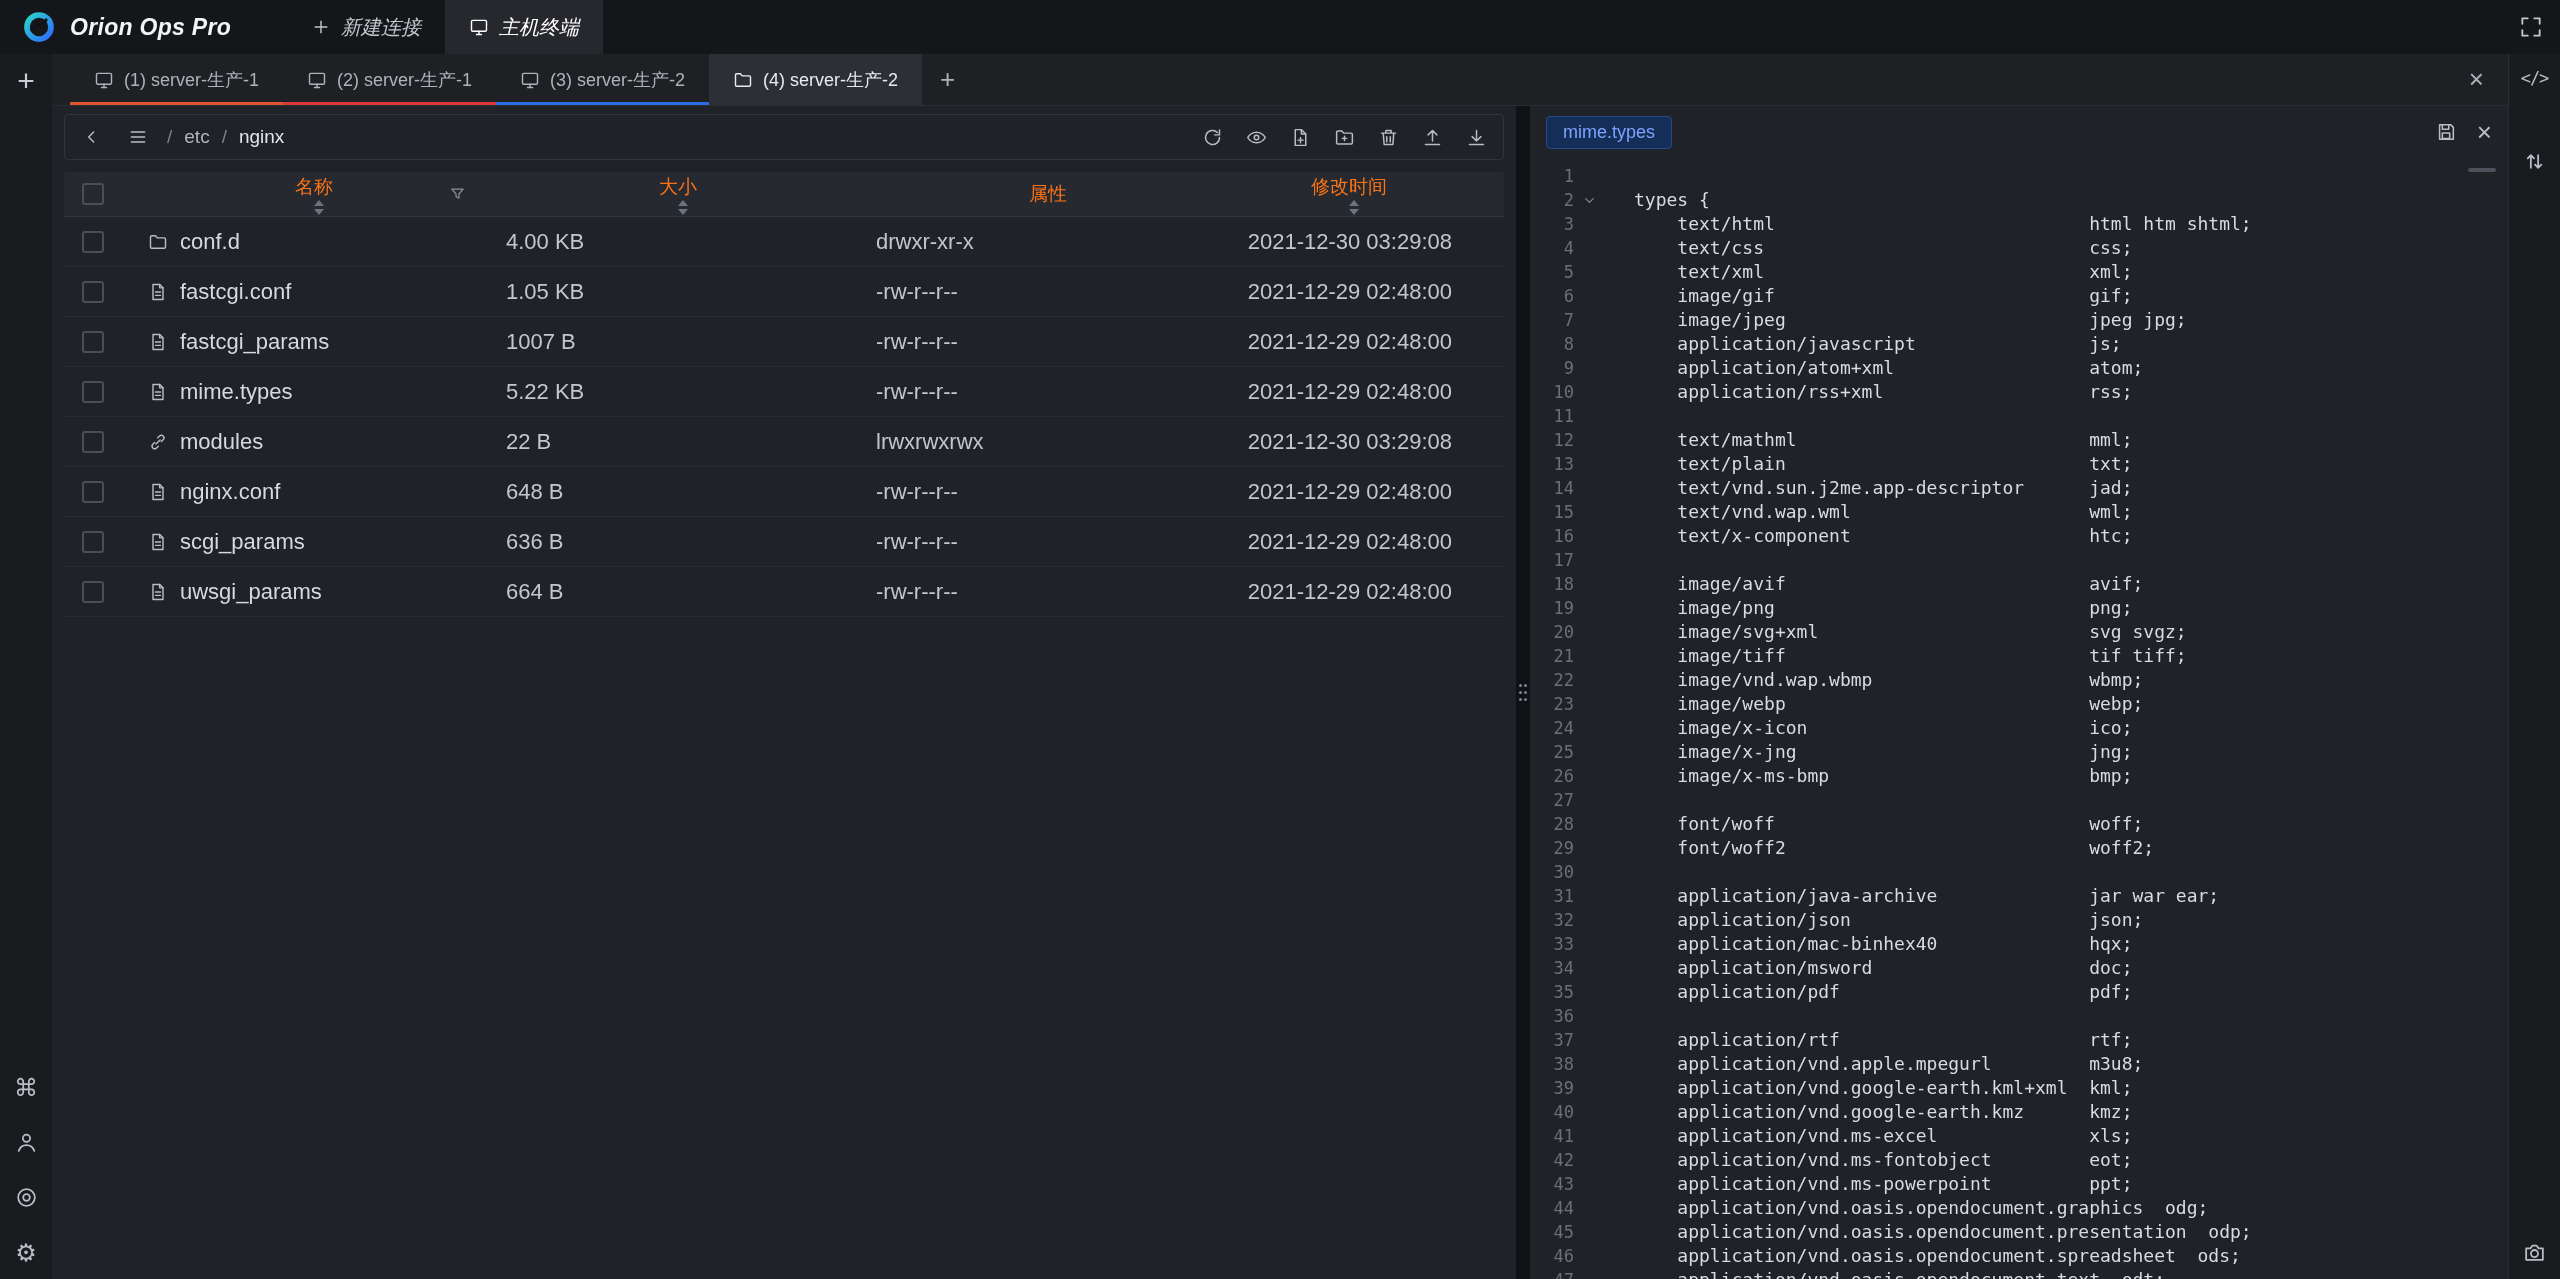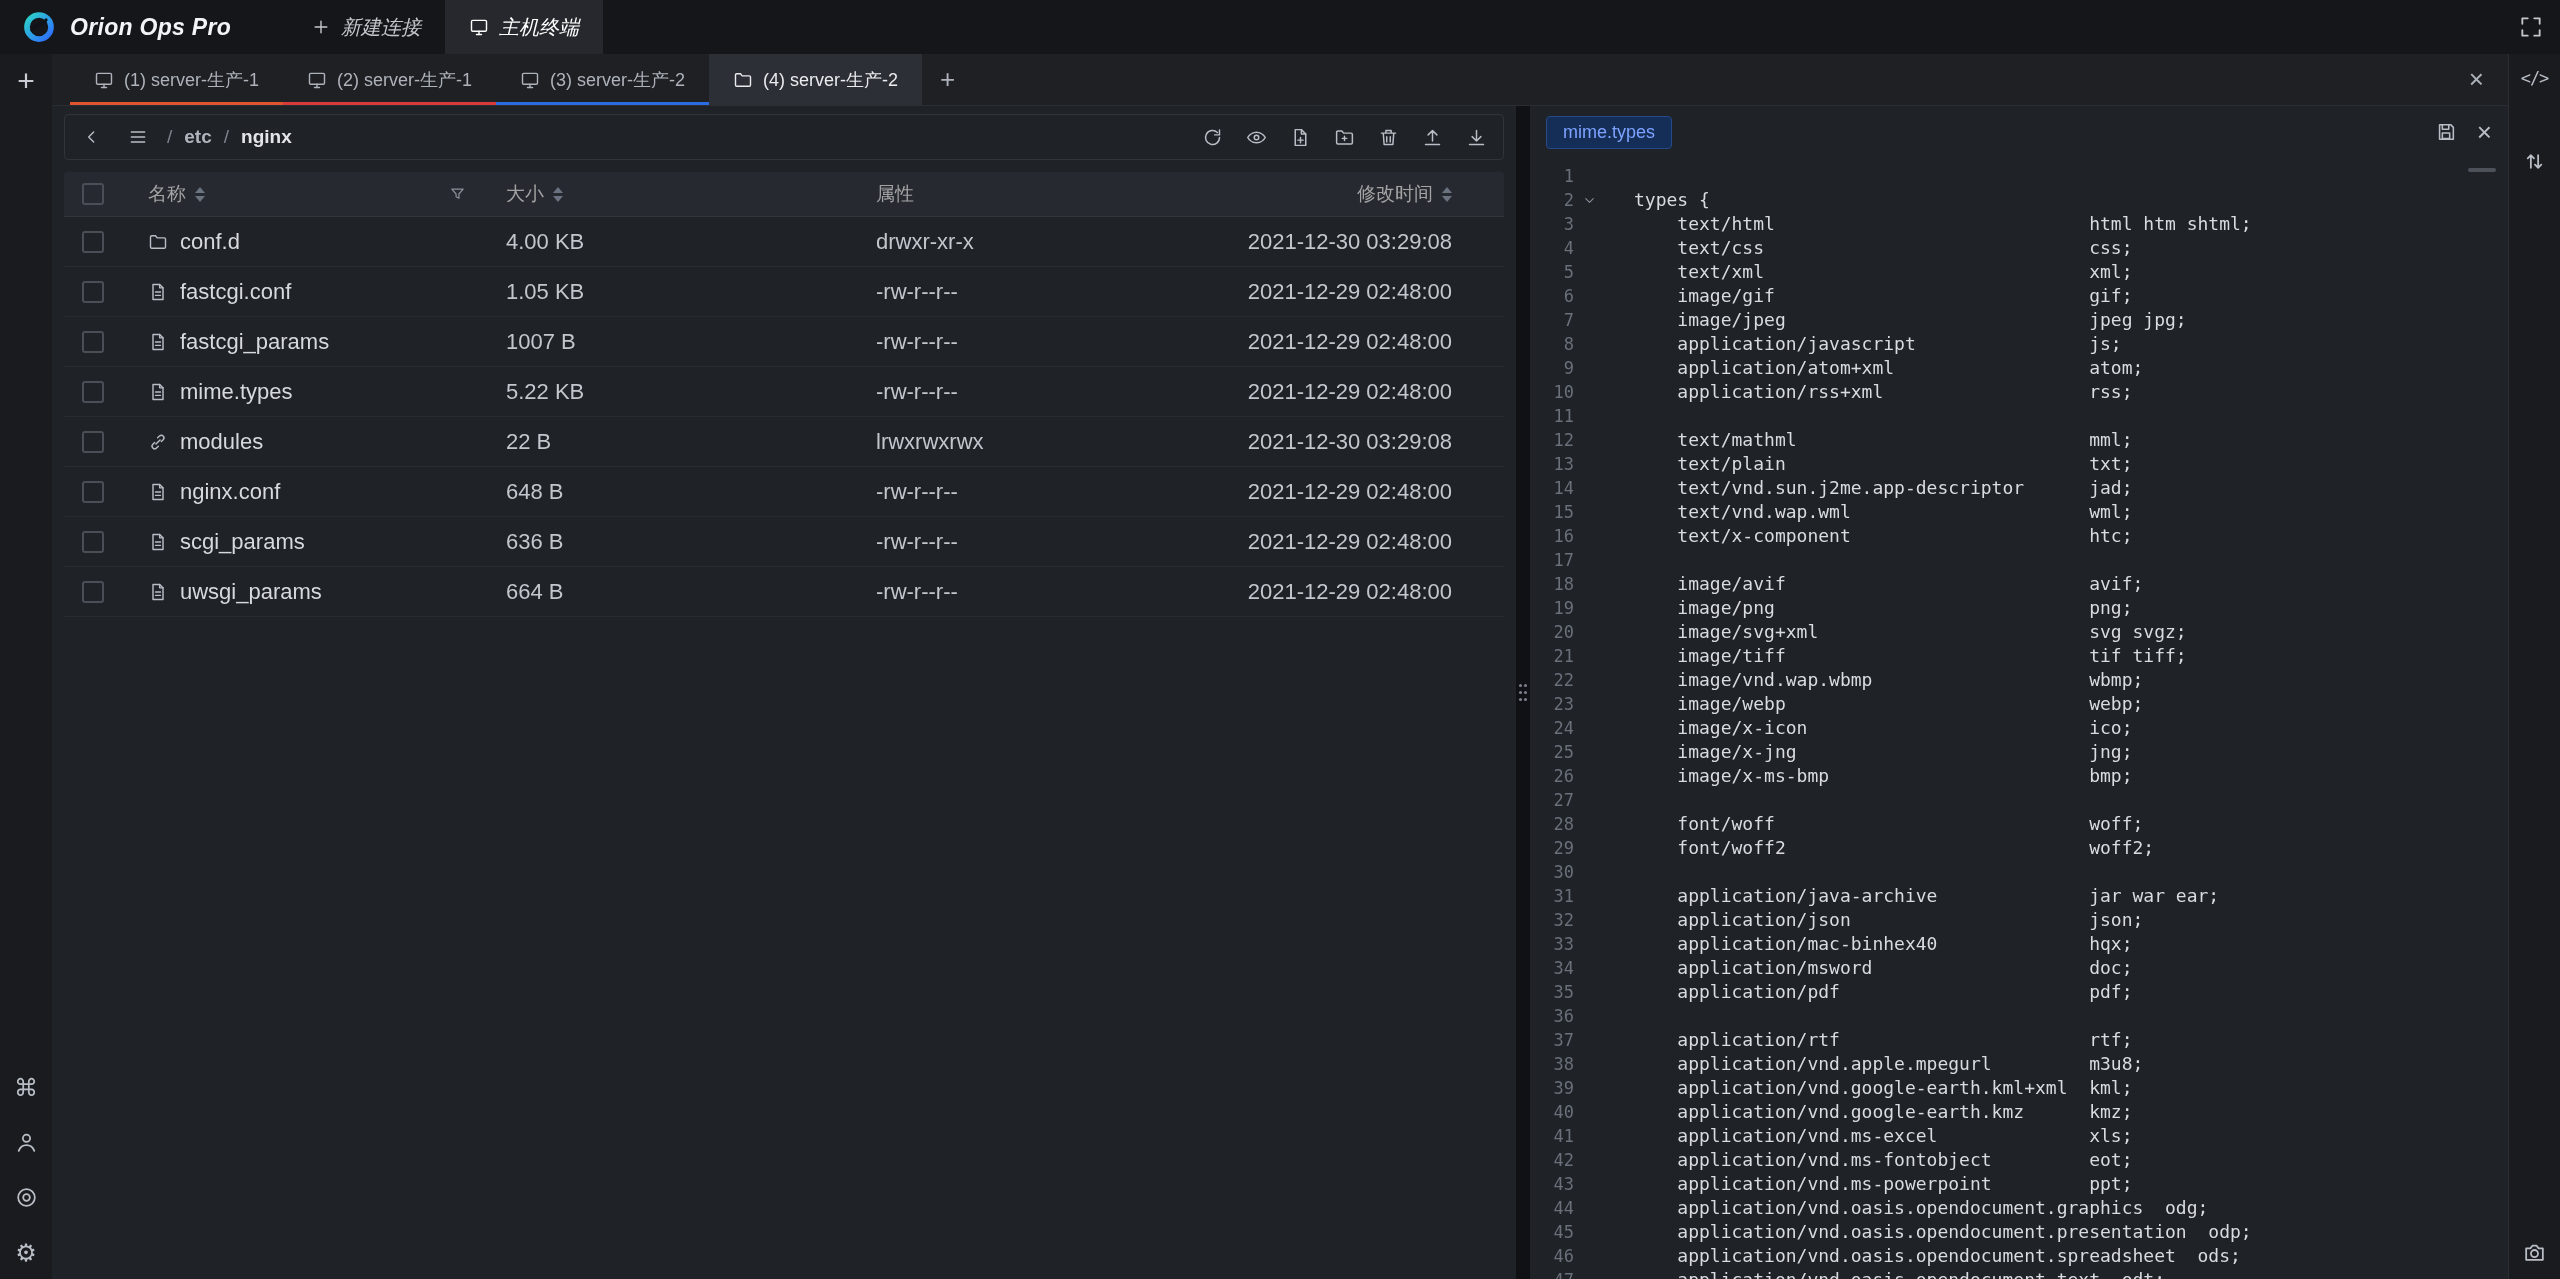--- a/index.html
+++ b/index.html
@@ -42,29 +42,29 @@
   .tabbar-close{margin-left:auto;margin-right:24px;display:flex;align-items:center;font-size:26px;color:#aeb3bb;cursor:pointer;}
 
   
   .file-panel{position:absolute;top:106px;left:52px;width:1464px;bottom:0;background:#1f2227;box-sizing:border-box;padding-top:8px;}
   .fp-toolbar{height:46px;margin:0 12px 12px 12px;border:1px solid #31343b;border-radius:4px;background:#1f2227;
               display:flex;align-items:center;padding:0 10px;gap:12px;box-sizing:border-box;}
   .fp-btn{width:34px;height:34px;display:flex;align-items:center;justify-content:center;color:#b9bec6;cursor:pointer;border-radius:4px;}
   .fp-btn .ic{width:20px;height:20px;}
   .crumb{display:flex;align-items:center;gap:12px;font-size:19px;color:#b0b5bd;}
   .crumb .sep{color:#7d838c;}
-  .crumb .seg{cursor:pointer;font-weight:bold;}
+  .crumb .seg{cursor:pointer;}
   .crumb .seg:last-child{color:#e3e5e9;}
   .fp-actions{margin-left:auto;display:flex;gap:10px;align-items:center;}
   .fp-actions .fp-btn .ic{width:21px;height:21px;}
 
   .fp-table{margin:0 12px;}
   .fp-hrow{display:grid;grid-template-columns:58px 358px 370px 370px 1fr;height:44px;align-items:center;
            background:#262930;border-bottom:1px solid #33363c;border-radius:3px 3px 0 0;}
-  .fp-hcell{padding-left:26px;font-size:19px;color:#a3a3a3;display:flex;align-items:center;position:relative;}
+  .fp-hcell{padding-left:26px;font-size:19px;color:#f97316;display:flex;align-items:center;position:relative;flex-direction:column;}
   .fp-hcell.right{justify-content:flex-end;padding-right:52px;}
   .sorter{display:inline-flex;flex-direction:column;gap:3px;margin-left:9px;cursor:pointer;}
   .sorter i{width:0;height:0;border-left:5px solid transparent;border-right:5px solid transparent;}
   .sorter .up{border-bottom:6px solid #6b7280;}
   .sorter .down{border-top:6px solid #6b7280;}
   .hfilter{position:absolute;right:14px;top:50%;transform:translateY(-50%);width:17px;height:17px;color:#8a9099;cursor:pointer;}
   .checkbox{width:18px;height:18px;border:2px solid #4a4f57;border-radius:3px;background:transparent;cursor:pointer;margin:0 auto;}
 
   .fp-row{display:grid;grid-template-columns:58px 358px 370px 370px 1fr;height:49px;align-items:center;
           border-bottom:1px solid #282b30;cursor:pointer;}

